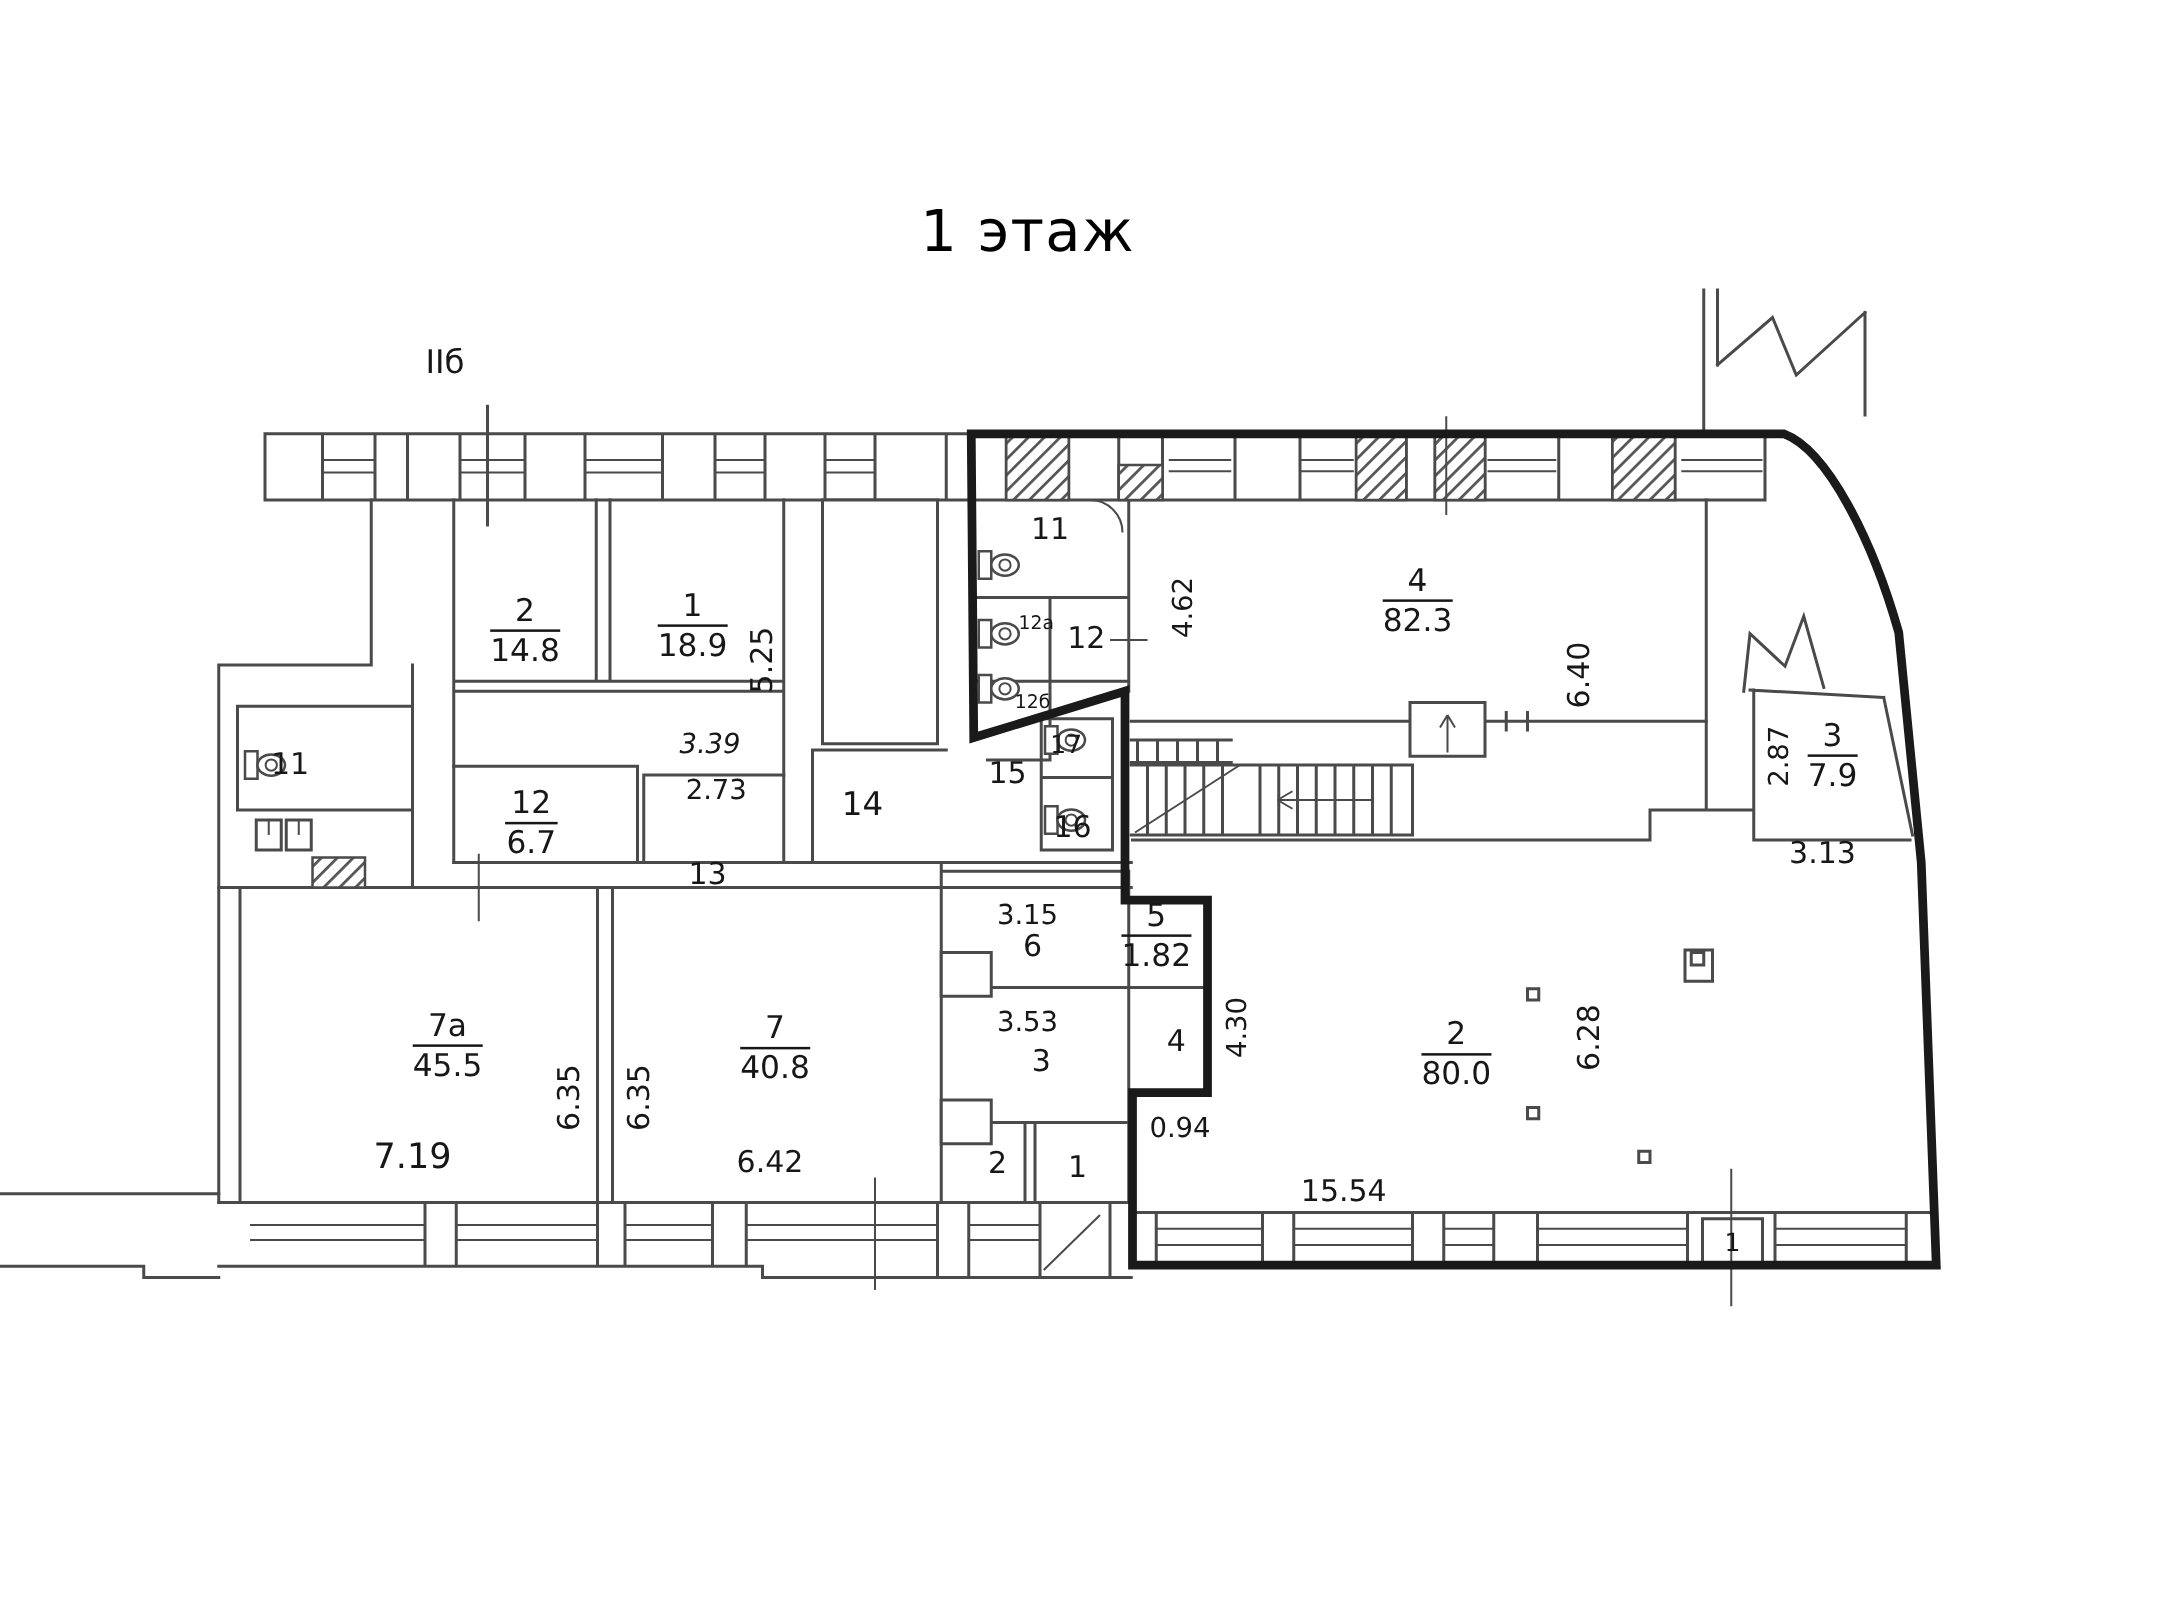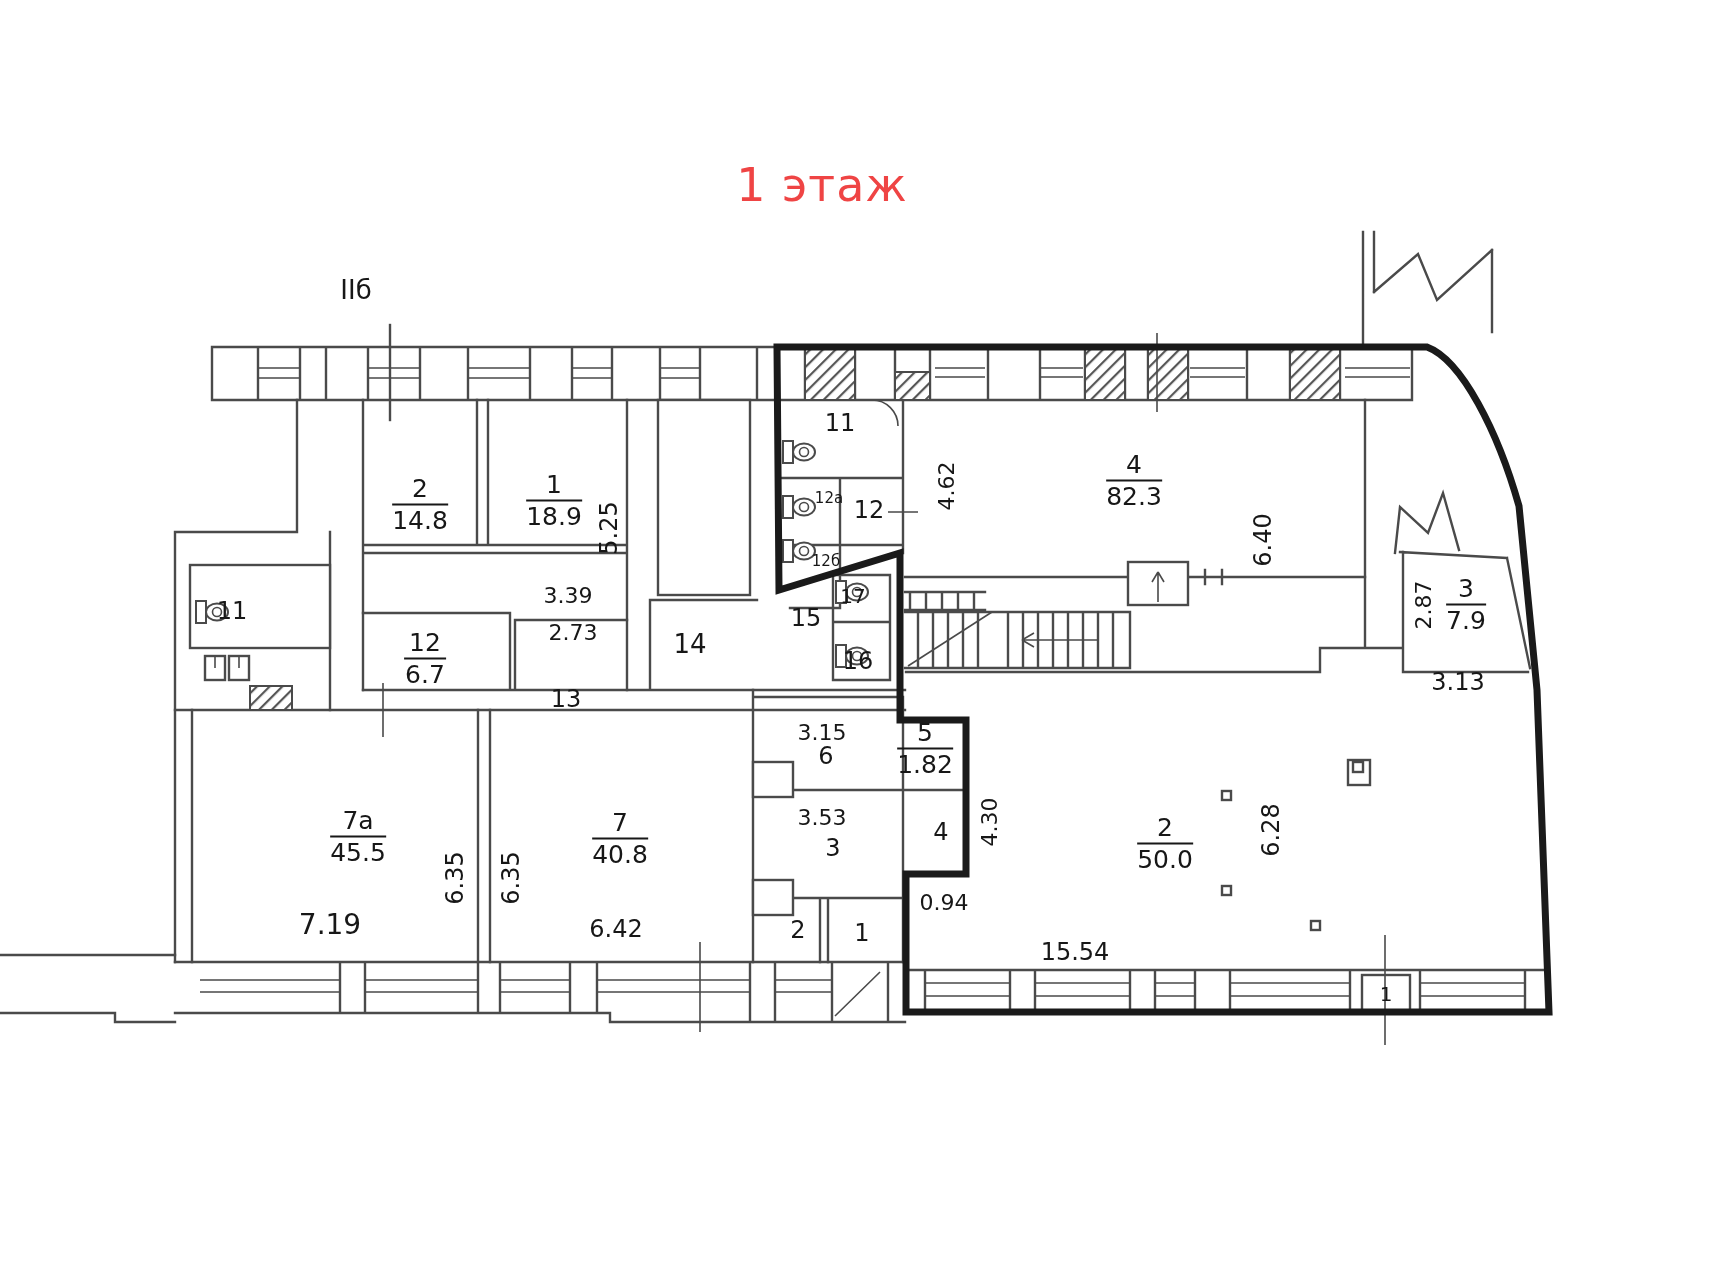--- a/index.html
+++ b/index.html
@@ -1,19 +1,19 @@
 <!DOCTYPE html>
 <html style="--wall: #4a4a4a; --thick: #1a1a1a; --text: #171717;"><head>
 <meta charset="utf-8">
 <style>
   html,body{margin:0;padding:0;background:#fff;}
   body{width:1730px;height:1280px;position:relative;font-family:"DejaVu Sans",sans-serif;overflow:hidden;}
   #plan{position:absolute;inset:0;}
   #plan-svg{position:absolute;left:0;top:0;}
-  .title{position:absolute;transform:translate(-50%,-50%);font-size:46px;color:#ef4444;letter-spacing:1px;white-space:nowrap;}
+  .title{position:absolute;transform:translate(-50%,-50%);font-size:46px;color:#000000;letter-spacing:1px;white-space:nowrap;}
   .lbl{position:absolute;transform:translate(-50%,-50%);color:var(--text);white-space:nowrap;text-align:center;line-height:1.05;}
   .lbl.rot{transform:translate(-50%,-50%) rotate(-90deg);}
   .room-label{position:absolute;transform:translate(-50%,-50%);color:var(--text);text-align:center;line-height:1.1;}
   .room-label .num{border-bottom:2.5px solid var(--text);padding:0 5px 1px 5px;font-size:25px;}
   .room-label .area{font-size:25px;padding-top:1px;}
   svg .thin{stroke:var(--wall);stroke-width:2.4;fill:none;stroke-linecap:square;}
   svg .thin2{stroke:var(--wall);stroke-width:1.6;fill:none;}
   svg .thick{stroke:var(--thick);stroke-width:7;fill:none;stroke-linejoin:miter;}
   svg .wrect{fill:#fff;stroke:var(--wall);stroke-width:2.4;}
   svg .hrect{fill:url(#hatch);stroke:var(--wall);stroke-width:2;}
@@ -158,21 +158,21 @@
     <div class="room-label" style="left: 1134px; top: 480px;">
       <div class="num">4</div>
       <div class="area">82.3</div>
     </div>
     <div class="room-label" style="left: 1466px; top: 604px;">
       <div class="num">3</div>
       <div class="area">7.9</div>
     </div>
     <div class="room-label" style="left: 1165px; top: 843px;">
       <div class="num">2</div>
-      <div class="area">50.0</div>
+      <div class="area">80.0</div>
     </div>
     <div class="room-label" style="left: 925px; top: 748px;">
       <div class="num">5</div>
       <div class="area">1.82</div>
     </div>
     <div class="lbl" style="font-size: 26px; left: 356px; top: 291px; text-align: right;">IIб</div>
     <div class="lbl" style="font-size: 24px; left: 840px; top: 424px;">11</div>
     <div class="lbl" style="font-size: 15px; left: 829px; top: 499px;">12а</div>
     <div class="lbl" style="font-size: 24px; left: 869px; top: 511px;">12</div>
     <div class="lbl" style="font-size: 15px; left: 826px; top: 562px;">12б</div>
@@ -181,21 +181,21 @@
     <div class="lbl" style="font-size: 24px; left: 858px; top: 662px;">16</div>
     <div class="lbl" style="font-size: 24px; left: 566px; top: 668px; margin-top: 32px;">13</div>
     <div class="lbl" style="font-size: 26px; left: 690px; top: 645px; text-align: right;">14</div>
     <div class="lbl" style="font-size: 24px; left: 232px; top: 612px;">11</div>
     <div class="lbl" style="font-size: 24px; left: 826px; top: 757px;">6</div>
     <div class="lbl" style="font-size: 24px; left: 833px; top: 849px;">3</div>
     <div class="lbl" style="font-size: 24px; left: 941px; top: 833px;">4</div>
     <div class="lbl" style="font-size: 24px; left: 798px; top: 931px;">2</div>
     <div class="lbl" style="font-size: 24px; left: 862px; top: 934px;">1</div>
     <div class="lbl" style="font-size: 20px; left: 1386px; top: 994px;">1</div>
-    <div class="lbl" style="font-size: 22px; left: 568px; top: 596px;">3.39</div>
+    <div class="lbl" style="font-size: 22px; left: 568px; top: 596px; font-style: italic;">3.39</div>
     <div class="lbl" style="font-size: 22px; left: 573px; top: 633px;">2.73</div>
     <div class="lbl rot" style="font-size: 24px; left: 610px; top: 528px;">5.25</div>
     <div class="lbl rot" style="font-size: 22px; left: 947px; top: 486px;">4.62</div>
     <div class="lbl rot" style="font-size: 24px; left: 1264px; top: 540px;">6.40</div>
     <div class="lbl rot" style="font-size: 22px; left: 1424px; top: 605px;">2.87</div>
     <div class="lbl" style="font-size: 24px; left: 1458px; top: 655px; margin-top: 28px;">3.13</div>
     <div class="lbl" style="font-size: 22px; left: 822px; top: 733px;">3.15</div>
     <div class="lbl" style="font-size: 22px; left: 822px; top: 818px;">3.53</div>
     <div class="lbl" style="font-size: 22px; left: 944px; top: 903px;">0.94</div>
     <div class="lbl rot" style="font-size: 22px; left: 990px; top: 822px;">4.30</div>

